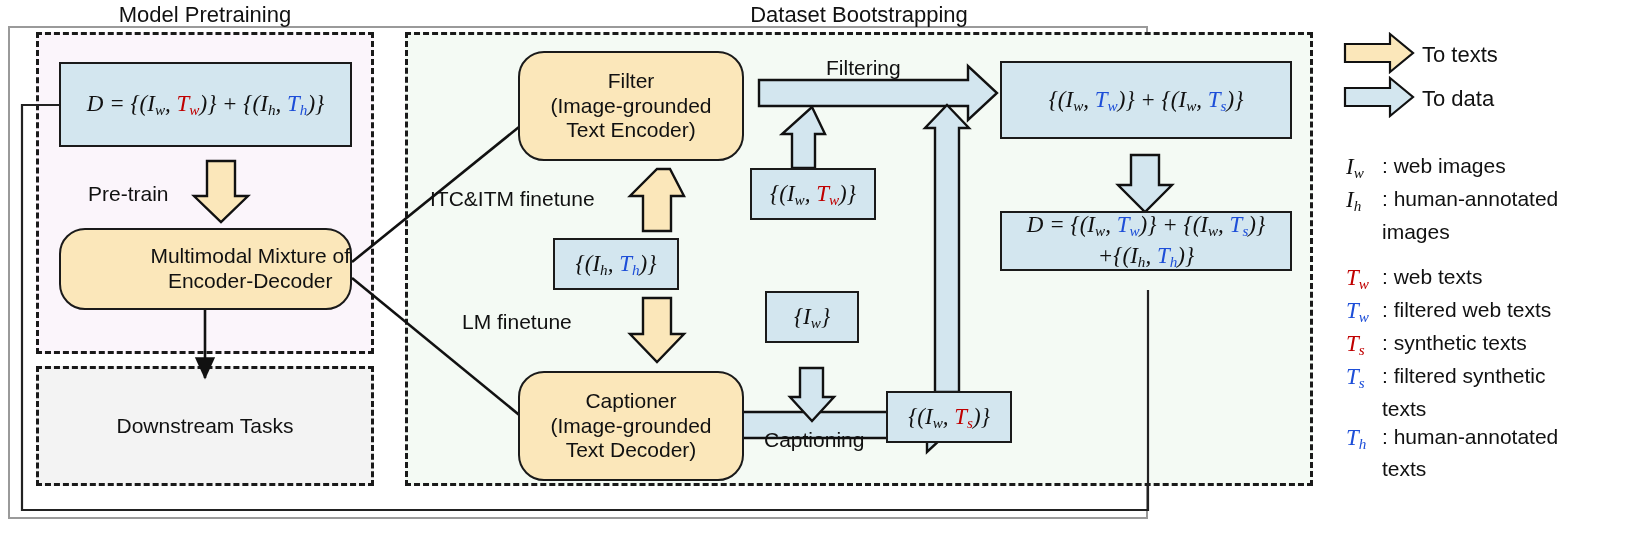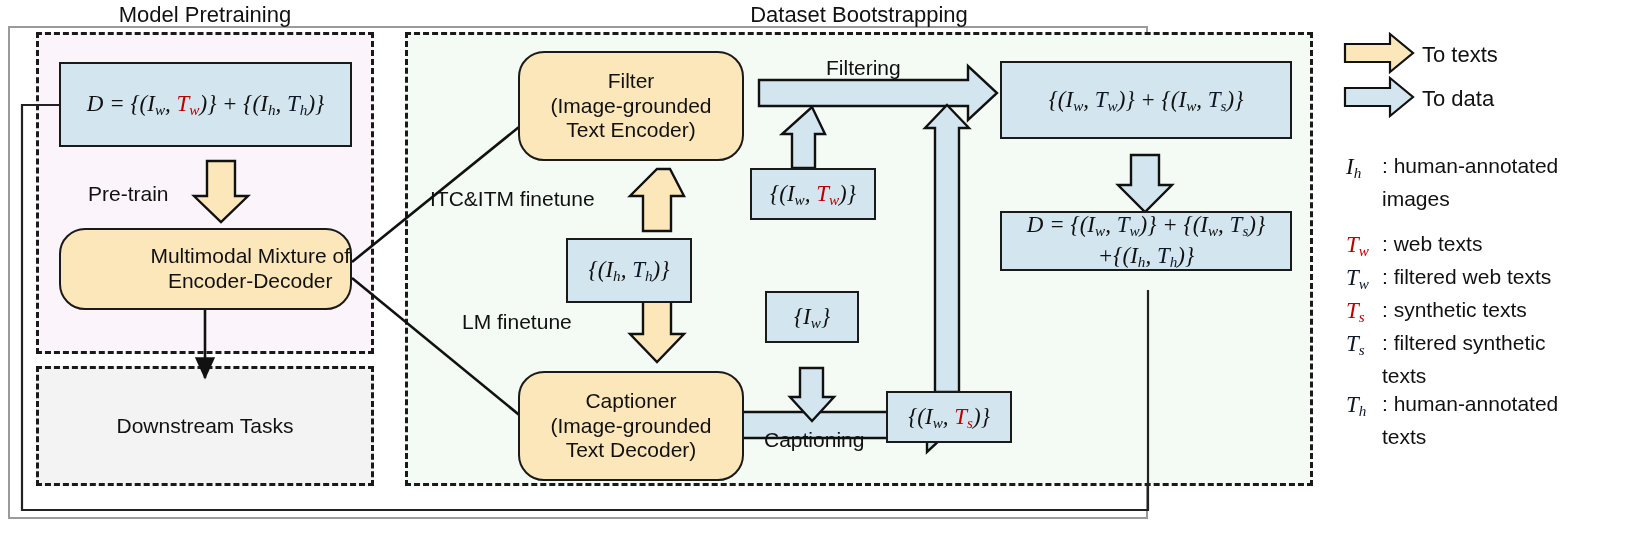--- a/index.html
+++ b/index.html
@@ -28,21 +28,21 @@
   .mbox{background:#fbe7ba;border:2.5px solid #1a1a1a;border-radius:26px;display:flex;align-items:center;justify-content:center;}
   .mbox .lbl{font-size:21px;color:#111;text-align:center;line-height:1.18;}
 
   
   .cap{font-size:21px;color:#111;white-space:nowrap;}
 
   
   .mi{font-family:"Liberation Serif",serif;font-style:italic;}
   .sub{font-size:.66em;vertical-align:-0.28em;font-style:italic;}
   .red{color:#c00000;}
-  .grn{color:#0f172a;}
+  .grn{color:#1d4ed8;}
 
   
   svg.layer{position:absolute;left:0;top:0;width:1652px;height:550px;overflow:visible;pointer-events:none;}
 
   
   .legend{left:1330px;top:32px;width:314px;height:454px;}
   .leg-txt{font-size:22px;color:#111;white-space:nowrap;}
   .glossary{font-size:21px;color:#111;line-height:1.30;}
   .gl-item{display:flex;align-items:flex-start;margin-bottom:2px;}
   .gl-sym{font-family:"Liberation Serif",serif;font-style:italic;font-size:23px;min-width:34px;}
@@ -124,21 +124,21 @@
   <div class="abs mbox" style="left:518px;top:51px;width:226px;height:110px;">
     <span class="lbl">
       <span>Filter</span><br>
       <span>(Image-grounded</span><br>
       <span>Text Encoder)</span>
     </span>
   </div>
 
   <div class="abs cap" style="left:430px;top:187px;">ITC&amp;ITM finetune</div>
 
-  <div class="abs dbox" style="left:566px;top:238px;width:126px;height:65px;">
+  <div class="abs dbox" style="left:553px;top:238px;width:126px;height:52px;">
     <span class="math">
       {(<span class="mi">I<span class="sub">h</span></span>,&nbsp;<span class="mi grn">T<span class="sub">h</span></span>)}
     </span>
   </div>
 
   <div class="abs cap" style="left:462px;top:310px;">LM finetune</div>
 
   <div class="abs mbox" style="left:518px;top:371px;width:226px;height:110px;">
     <span class="lbl">
       <span>Captioner</span><br>
@@ -181,20 +181,24 @@
       +{(<span class="mi">I<span class="sub">h</span></span>,&nbsp;<span class="mi grn">T<span class="sub">h</span></span>)}
     </span>
   </div>
 
   <div class="abs legend">
     <div class="abs leg-txt" style="left:92px;top:10px;">To texts</div>
     <div class="abs leg-txt" style="left:92px;top:54px;">To data</div>
 
     <div class="abs glossary" style="left:16px;top:120px;width:300px;">
 
+      <div class="gl-item">
+        <span class="gl-sym" style="color:#111111;">I<span class="sub">w</span></span>
+        <span class="gl-def">: web images</span>
+      </div>
 
       <div class="gl-item">
         <span class="gl-sym" style="color:#111111;">I<span class="sub">h</span></span>
         <span class="gl-def">: human-annotated</span>
       </div>
       <div class="gl-cont">images</div>
 
       <div style="height:18px;"></div>
 
       <div class="gl-item">

